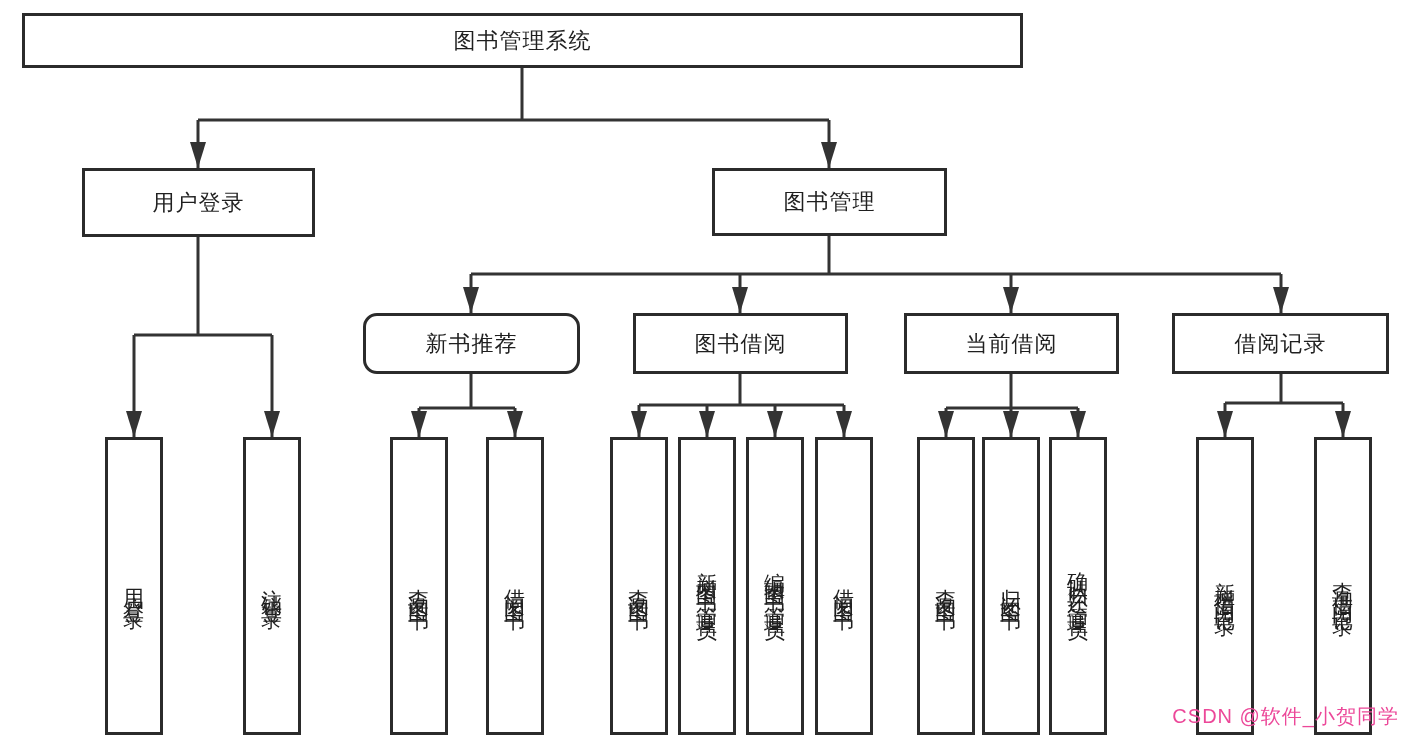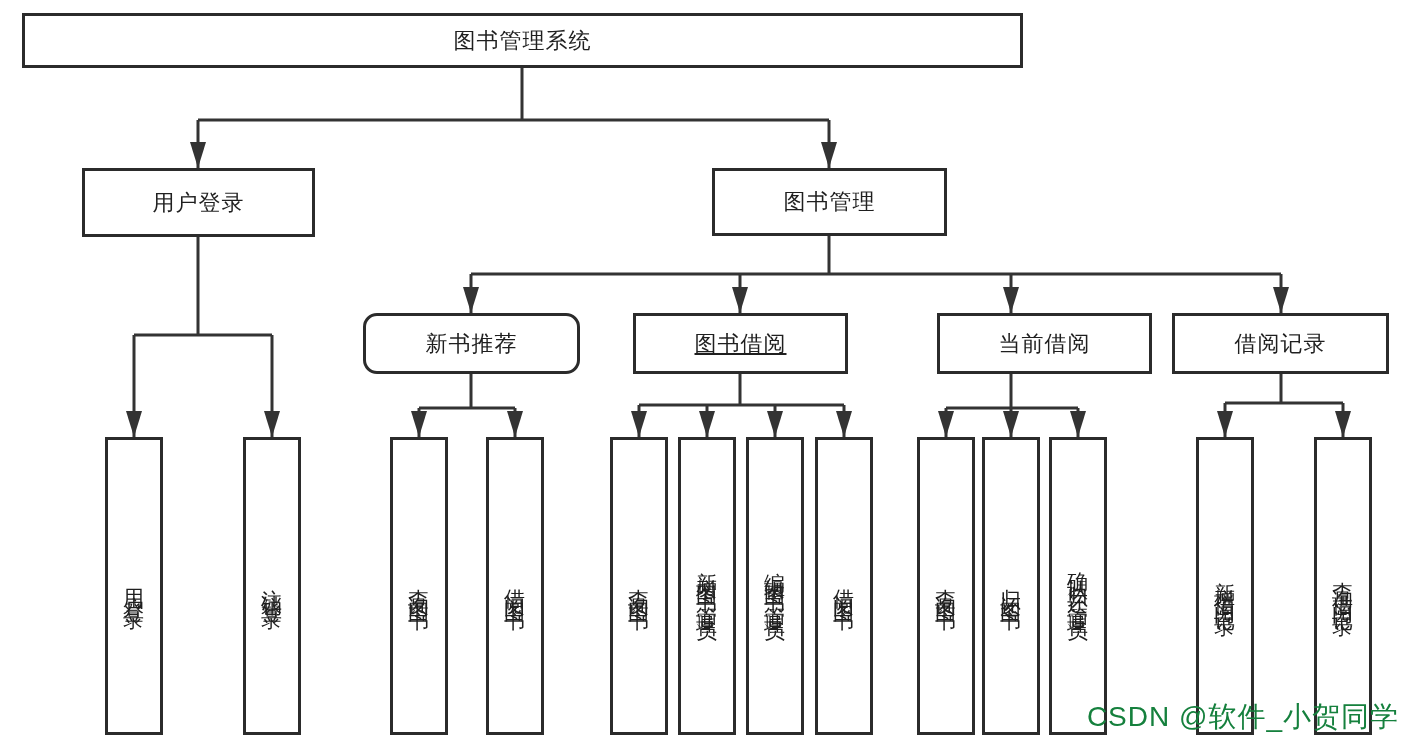--- a/index.html
+++ b/index.html
@@ -13,22 +13,22 @@
   .node{
     position:absolute;box-sizing:border-box;background:#ffffff;border:3px solid #2b2b2b;
     display:flex;align-items:center;justify-content:center;z-index:1;
   }
   .h-label{font-size:22px;letter-spacing:1px;white-space:nowrap;}
   .v-label{
     writing-mode:vertical-rl;text-orientation:mixed;
     font-size:21px;line-height:1;letter-spacing:7px;white-space:nowrap;
   }
   .watermark{
-    position:absolute;right:6px;bottom:11px;z-index:2;
-    font-size:28px;color:#15803d;letter-spacing:1px;white-space:nowrap;
+    position:absolute;right:6px;bottom:17px;z-index:2;
+    font-size:20px;color:#ec4899;letter-spacing:1px;white-space:nowrap;
   }
 </style>
 </head>
 <body>
 
 <div class="stage">
 
   <svg class="wires" width="1405" height="747" viewBox="0 0 1405 747">
     <defs>
       <marker id="arw" markerUnits="userSpaceOnUse" markerWidth="28" markerHeight="20" refX="26" refY="10" orient="auto">
@@ -77,24 +77,24 @@
   <div class="node" style="left:82px;top:168px;width:233px;height:69px;">
     <span class="h-label">用户登录</span>
   </div>
   <div class="node" style="left:712px;top:168px;width:235px;height:68px;">
     <span class="h-label">图书管理</span>
   </div>
 
   <div class="node" style="left:363px;top:313px;width:217px;height:61px;border-radius:14px;">
     <span class="h-label">新书推荐</span>
   </div>
-  <div class="node" style="left:633px;top:313px;width:215px;height:61px;text-decoration:underline;">
+  <div class="node" style="left:633px;top:313px;width:215px;height:61px;">
     <span class="h-label">图书借阅</span>
   </div>
-  <div class="node" style="left:904px;top:313px;width:215px;height:61px;margin-left:33px;">
+  <div class="node" style="left:904px;top:313px;width:215px;height:61px;">
     <span class="h-label">当前借阅</span>
   </div>
   <div class="node" style="left:1172px;top:313px;width:217px;height:61px;">
     <span class="h-label">借阅记录</span>
   </div>
 
   <div class="node leaf" style="left:105px;top:437px;width:58px;height:298px;">
     <span class="v-label">用户登录</span>
   </div>
   <div class="node leaf" style="left:243px;top:437px;width:58px;height:298px;">

